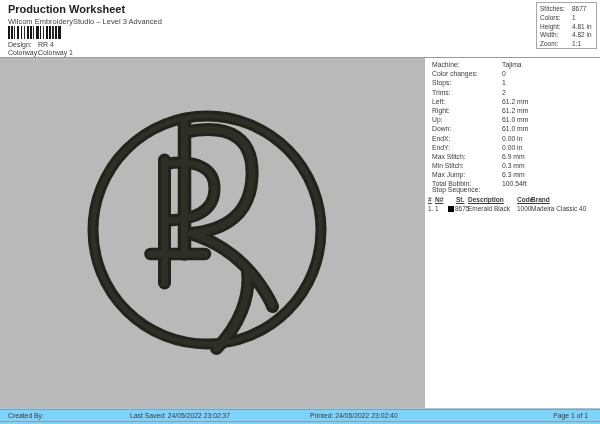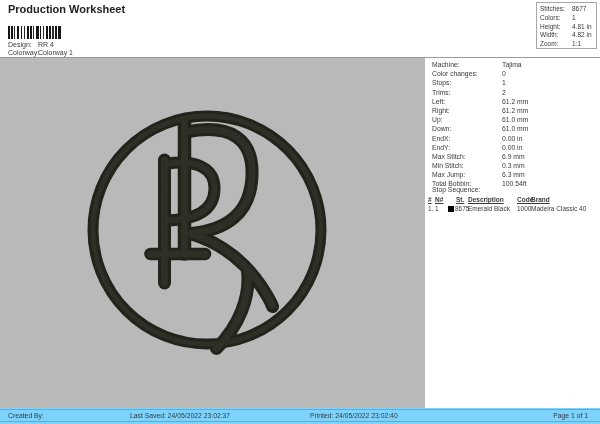--- a/index.html
+++ b/index.html
@@ -39,20 +39,21 @@
   .footer span{position:absolute;top:2px;white-space:nowrap;}
   .f-created{left:8px;} .f-saved{left:130px;} .f-printed{left:310px;} .f-page{right:12px;}
 </style>
 </head>
 <body>
 
 <div class="page">
 
   <div class="header">
     <div class="title">Production Worksheet</div>
+    <div class="subtitle">Wilcom EmbroideryStudio – Level 3 Advanced</div>
     <div class="barcode"></div>
     <div class="meta-row" style="top:41px;">
       <span class="lbl">Design:</span><span>RR 4</span>
     </div>
     <div class="meta-row" style="top:49px;">
       <span class="lbl">Colorway:</span><span>Colorway 1</span>
     </div>
     <div class="stats-box">
       <div class="srow"><span class="slbl">Stitches:</span><span>8677</span></div>
       <div class="srow"><span class="slbl">Colors:</span><span>1</span></div>

